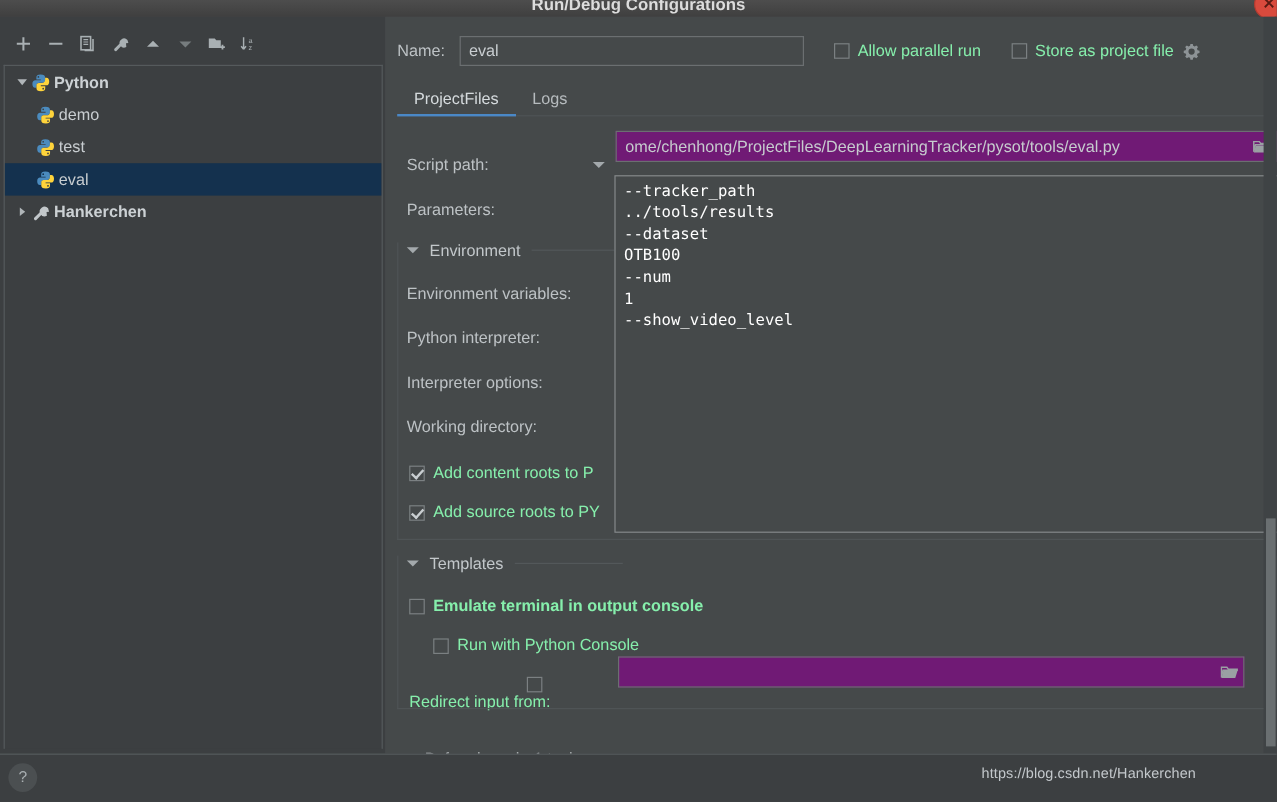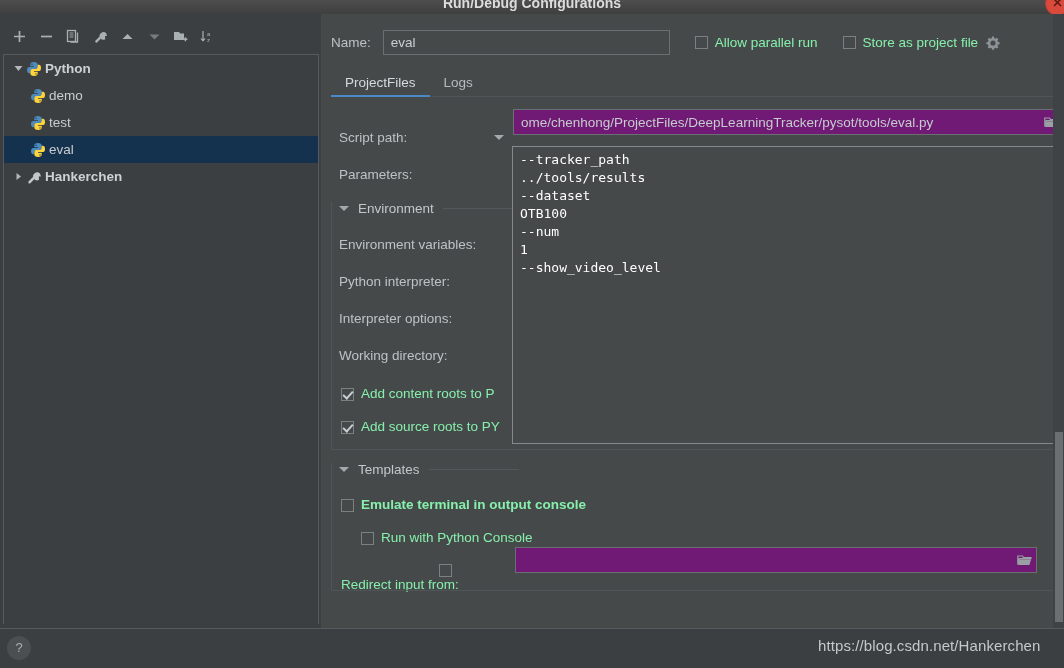--- a/index.html
+++ b/index.html
@@ -310,21 +310,21 @@
     color: #a9afb2;
     font-size: 13px;
     text-align: center;
     line-height: 24px;
   }
 
   .watermark {
     position: absolute;
     left: 818px; top: 637px;
     color: #cfd4d8;
-    font-size: 15px;
+    font-size: 12px;
     letter-spacing: 0.1px;
     white-space: nowrap;
     opacity: 0.92;
     font-family: "Liberation Sans", sans-serif;
   }
 
   
   .vscroll {
     position: absolute;
     right: 0; top: 14px;

